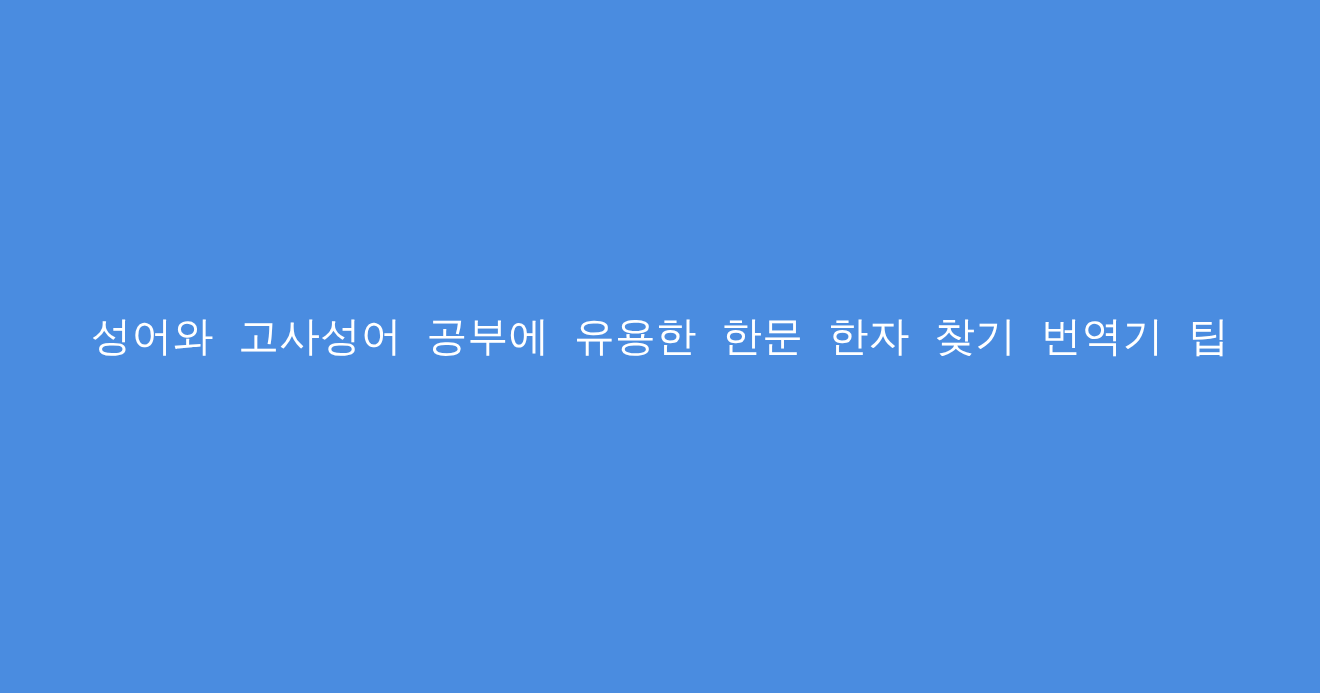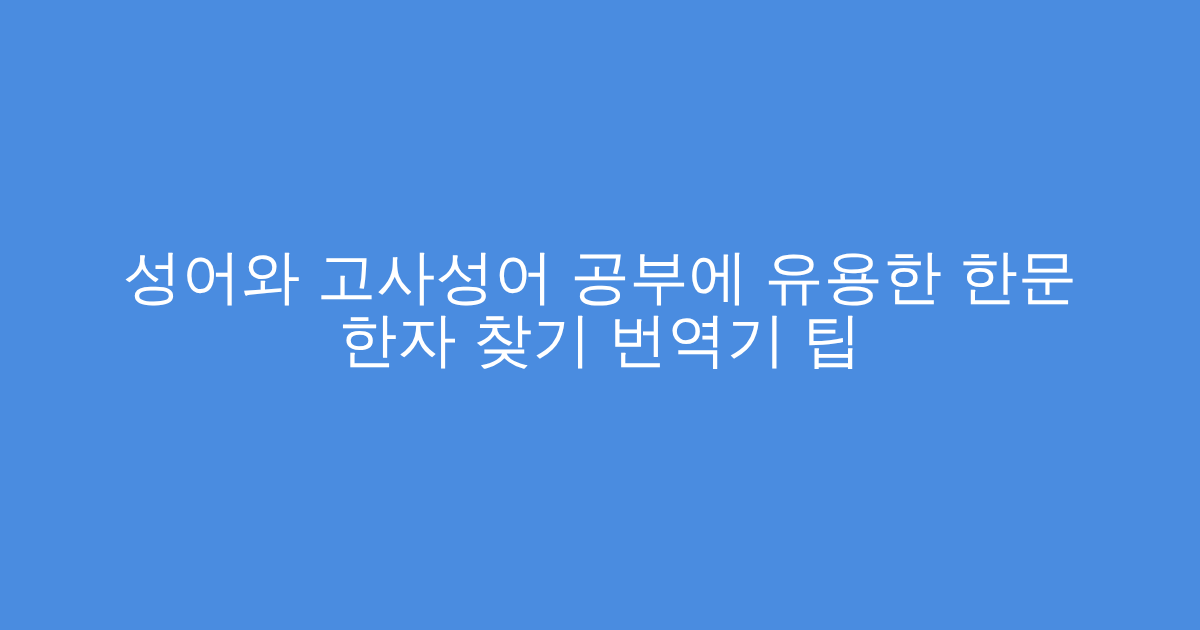--- a/index.html
+++ b/index.html
@@ -31,22 +31,22 @@
     margin: 0 auto;
     
     transform: translateY(-6px);
     text-align: center;
   }
 
   .title {
     margin: 0;
     padding: 0;
     color: #ffffff;
-    font-family: Liberation Sans, sans-serif;
-    font-size: 59px;
+    font-family: Liberation Mono, monospace;
+    font-size: 37px;
     font-weight: 400;
     line-height: 63px;
     letter-spacing: 0.2px;
     word-break: keep-all;
     white-space: normal;
   }
 </style>
 </head>
 <body>
 

